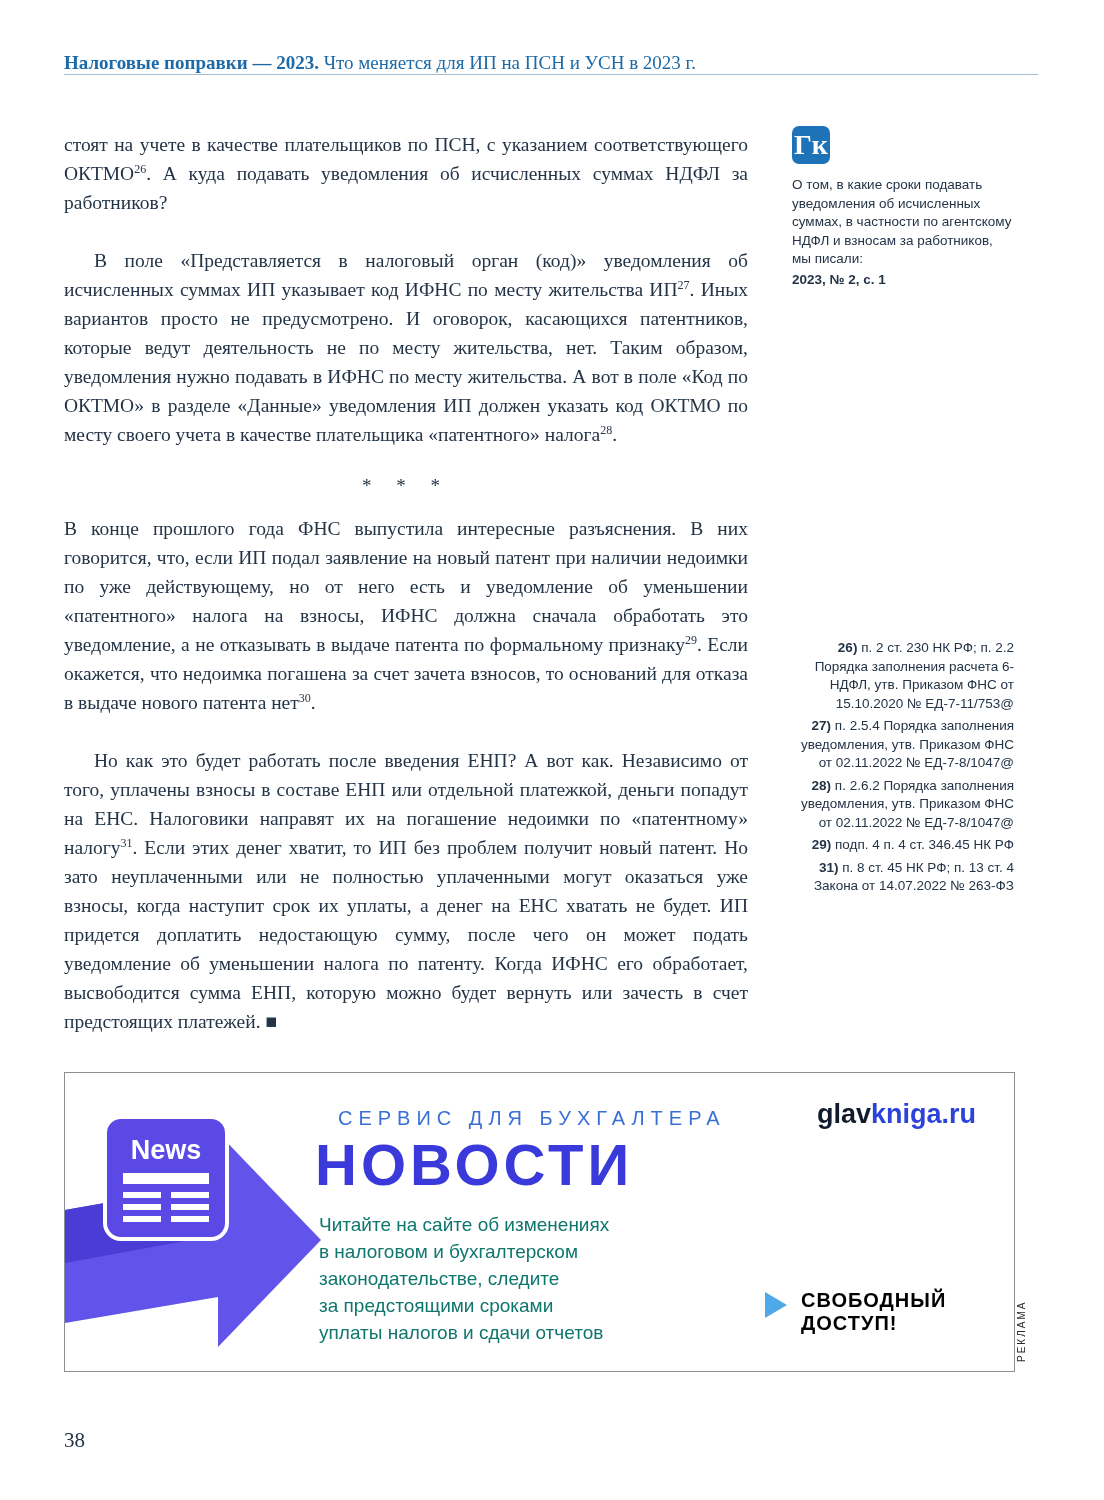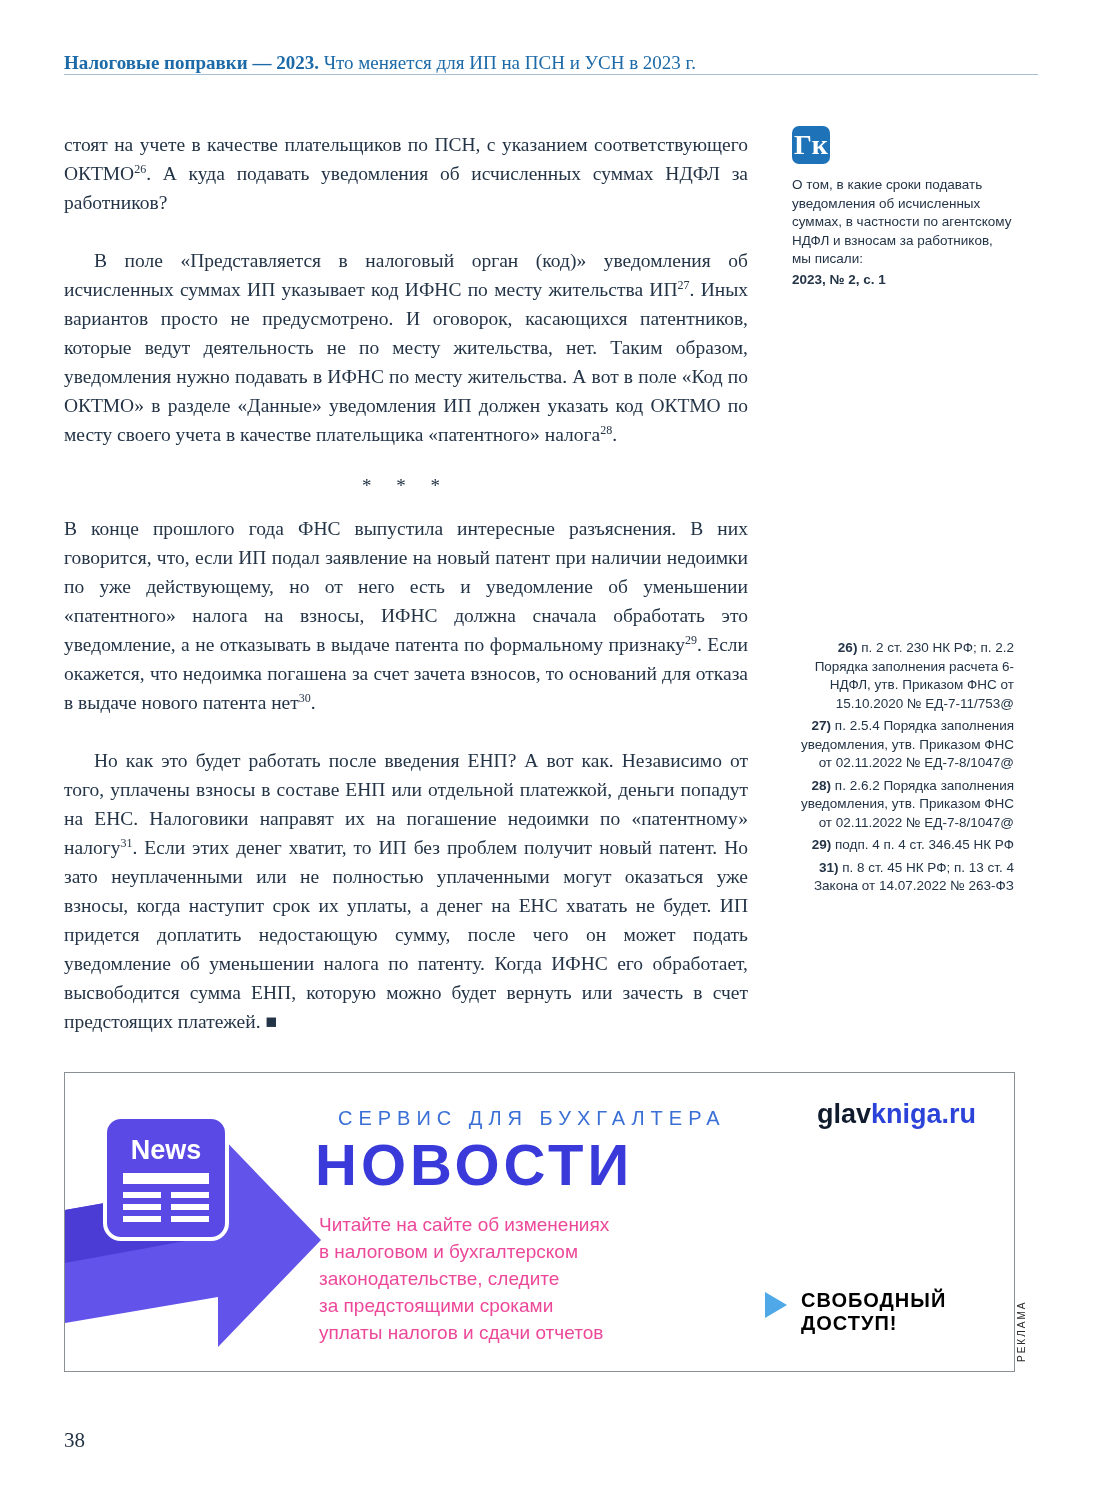--- a/index.html
+++ b/index.html
@@ -97,21 +97,21 @@
     position: absolute; left: 250px; top: 58px;
     font-size: 58px;
     font-weight: bold;
     letter-spacing: 4px;
     color: #3a3ada;
   }
   .ad-body {
     position: absolute; left: 254px; top: 138px;
     font-size: 19px;
     line-height: 27px;
-    color: #ec4899;
+    color: #0f766e;
     white-space: pre-line;
   }
   .ad-site {
     position: absolute; right: 38px; top: 26px;
     font-size: 27px;
     font-weight: bold;
     color: #101c2e;
     text-decoration: none;
   }
   .ad-site .site-blue { color: #2b43d8; }

